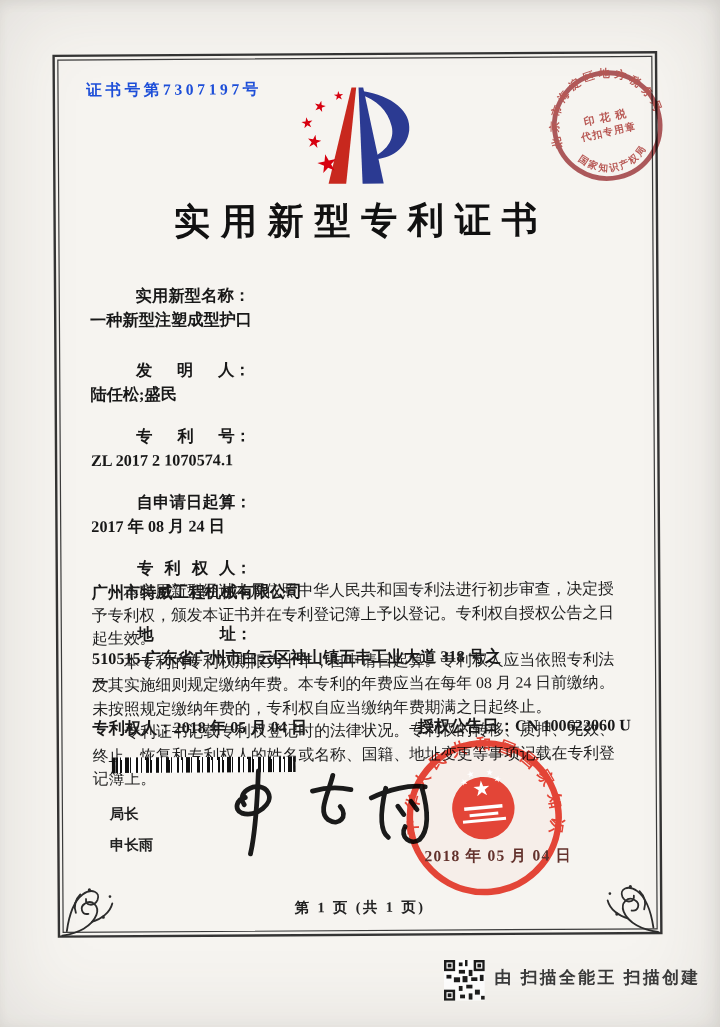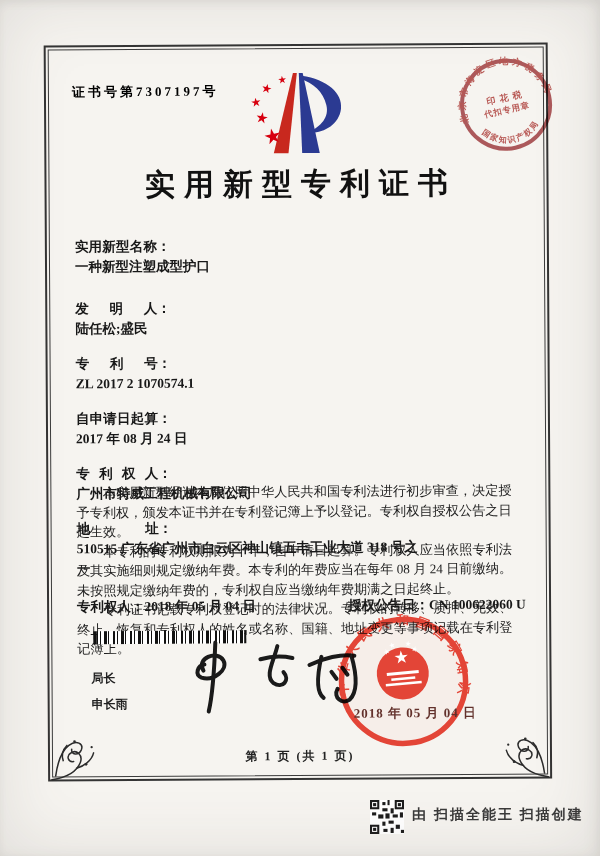--- a/index.html
+++ b/index.html
@@ -8,29 +8,29 @@
     background:#f6f4f0;
     font-family:"Liberation Serif","DejaVu Serif",serif;
     color:#1c1c1c;
   }
   .vignette{position:absolute;inset:0;pointer-events:none;z-index:50;
     box-shadow:inset 0 0 70px rgba(95,88,75,.14), inset -6px 0 14px rgba(0,0,0,.05), inset 0 4px 10px rgba(0,0,0,.04);}
   .sheet{position:absolute;inset:0;transform:rotate(-0.35deg);}
   .frame{position:absolute;left:46px;top:44px;width:500px;height:732px;border:2px solid #343434;}
   .frame::before{content:"";position:absolute;inset:2px;border:1px solid #3c3c3c;pointer-events:none;}
 
-  .certno{position:absolute;left:26px;top:36px;font-size:13px;font-weight:700;letter-spacing:3px;color:#000000;}
+  .certno{position:absolute;left:26px;top:19px;font-size:13px;font-weight:700;letter-spacing:3px;color:#1d4ed8;}
   .logo{position:absolute;left:50%;top:24px;transform:translateX(-50%);}
   .title{position:absolute;top:118px;left:0;width:100%;text-align:center;
     font-size:30px;font-weight:700;letter-spacing:9px;text-indent:9px;color:#111;}
 
   .fields{position:absolute;left:28px;top:190px;width:448px;font-size:13.5px;font-weight:700;color:#181818;}
   .frow{margin-bottom:15px;line-height:20px;}
   .frow.first{margin-bottom:22px;}
-  .flabel{display:inline-block;width:82px;text-align:justify;text-align-last:justify;vertical-align:top;}
+  .flabel{display:inline-block;width:82px;text-align:justify;text-align-last:justify;vertical-align:top;margin-left:38px;}
   .fcolon{display:inline-block;vertical-align:top;margin-right:4px;}
   .fvalue{display:inline-block;width:350px;vertical-align:top;}
   .grant{position:relative;margin-top:18px;}
   .grant-right{position:absolute;left:271px;top:0;white-space:nowrap;}
 
   .paras{position:absolute;left:28px;top:436px;width:448px;font-size:13.2px;line-height:19.5px;
     font-weight:500;color:#1e1e1e;}
   .paras p{margin:0;text-indent:2em;}
 
   .barcode{position:absolute;left:44px;top:584px;width:148px;height:13px;

